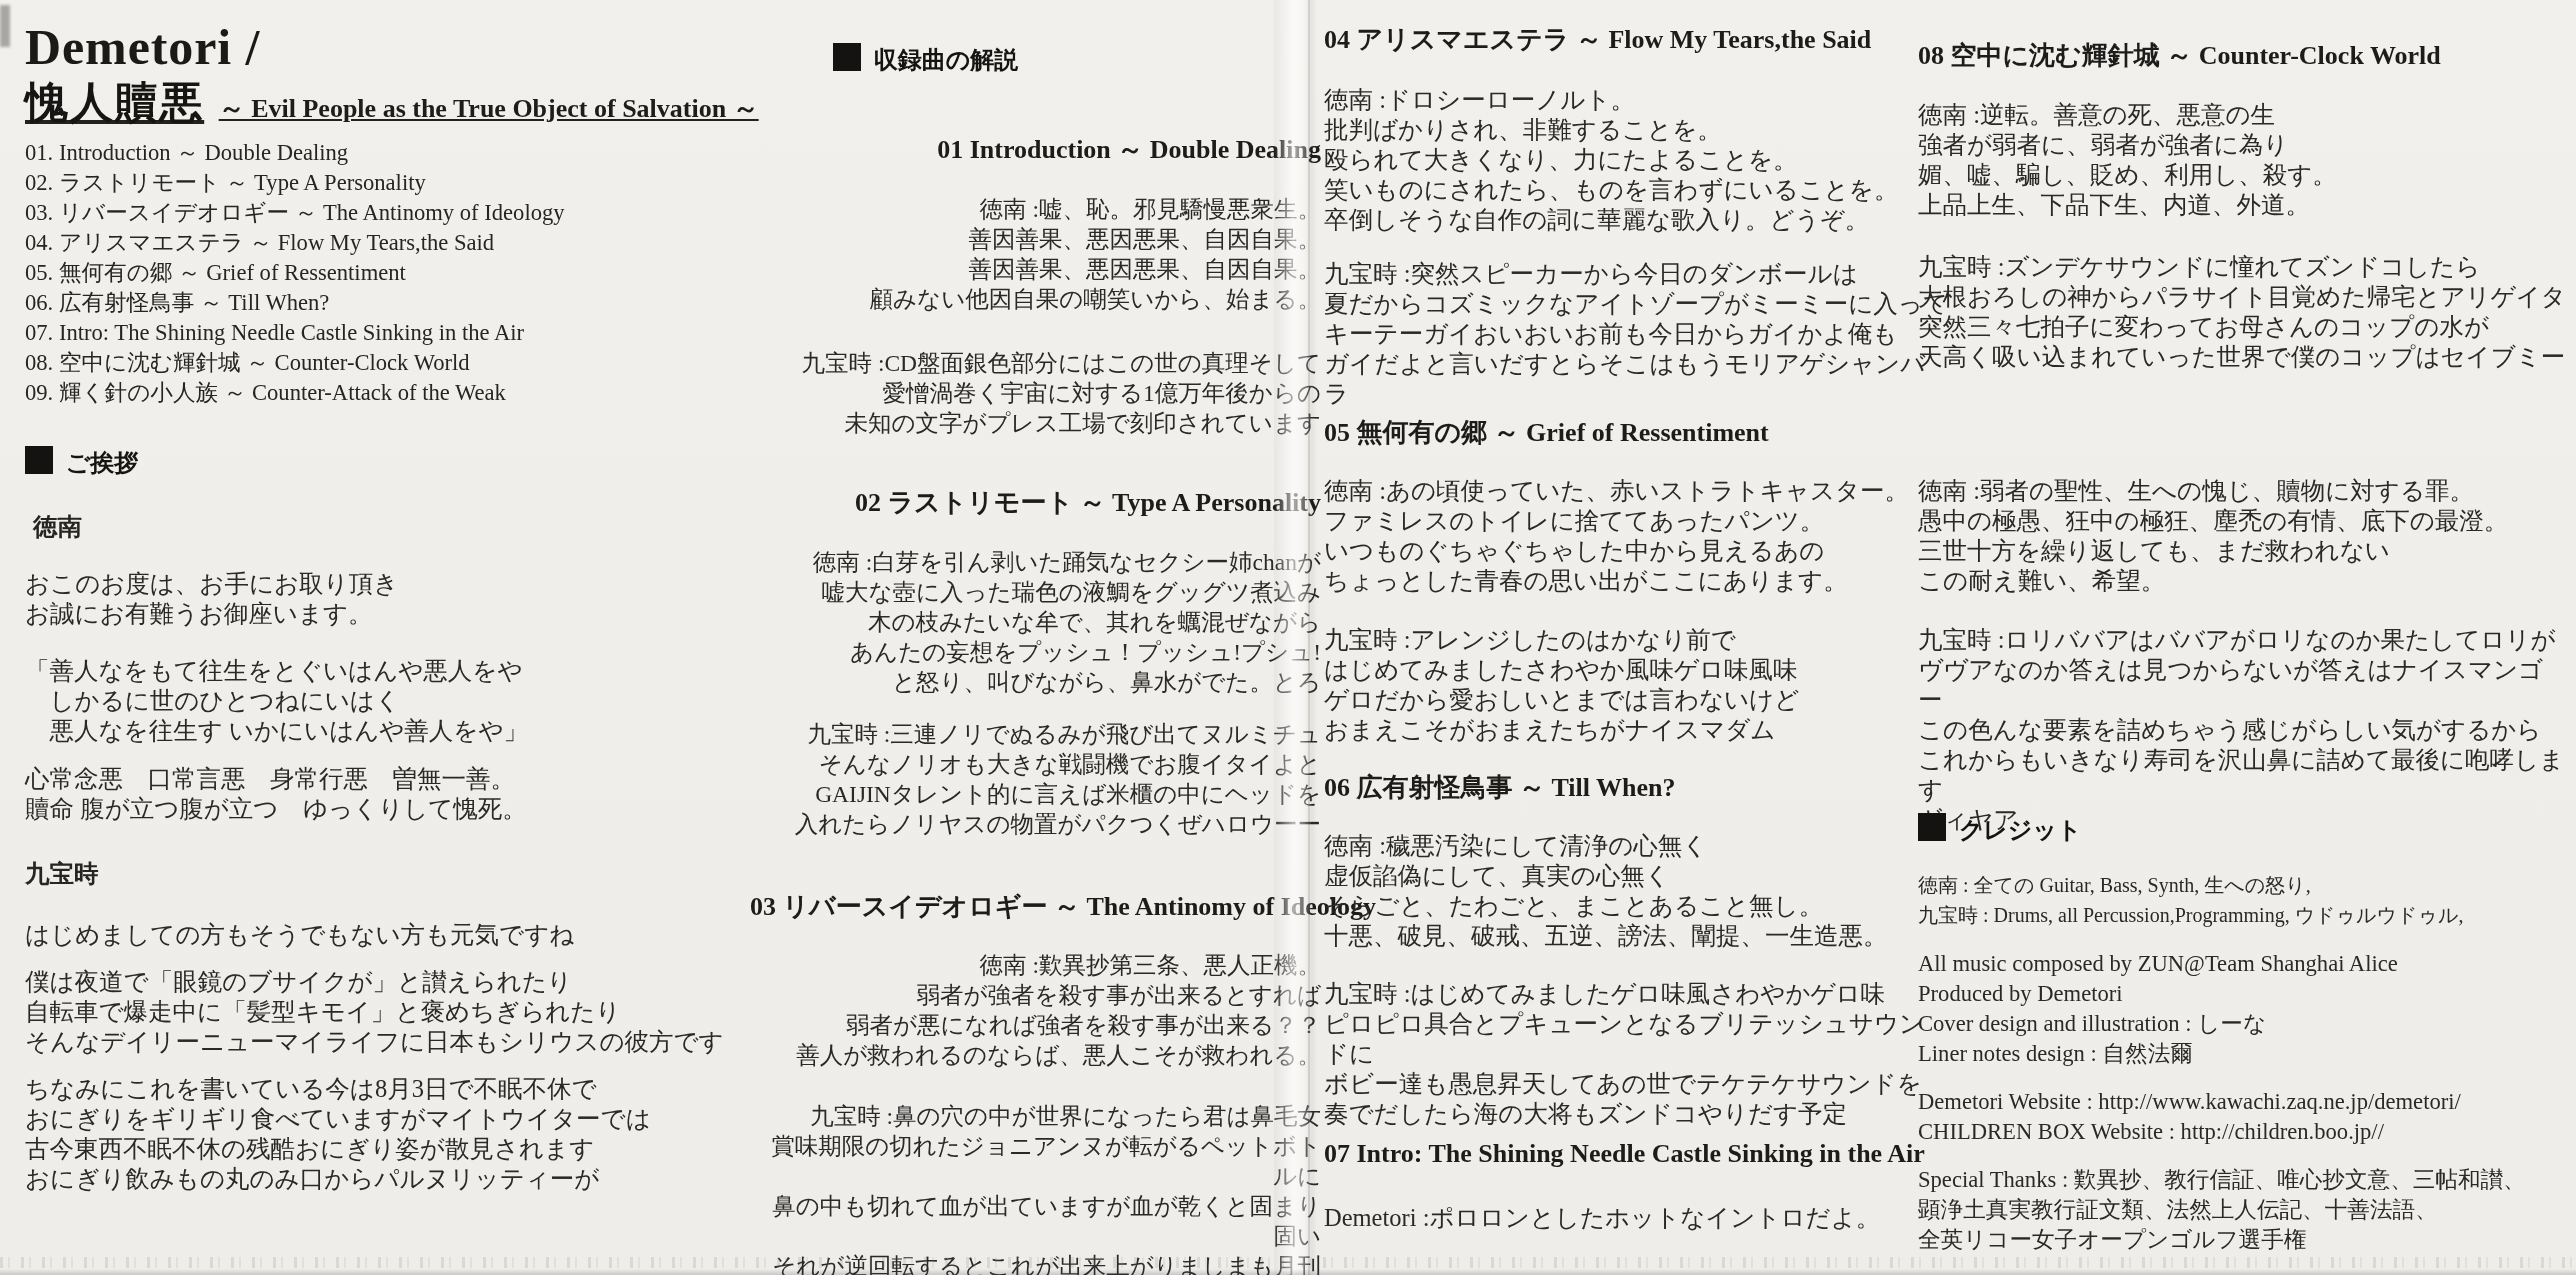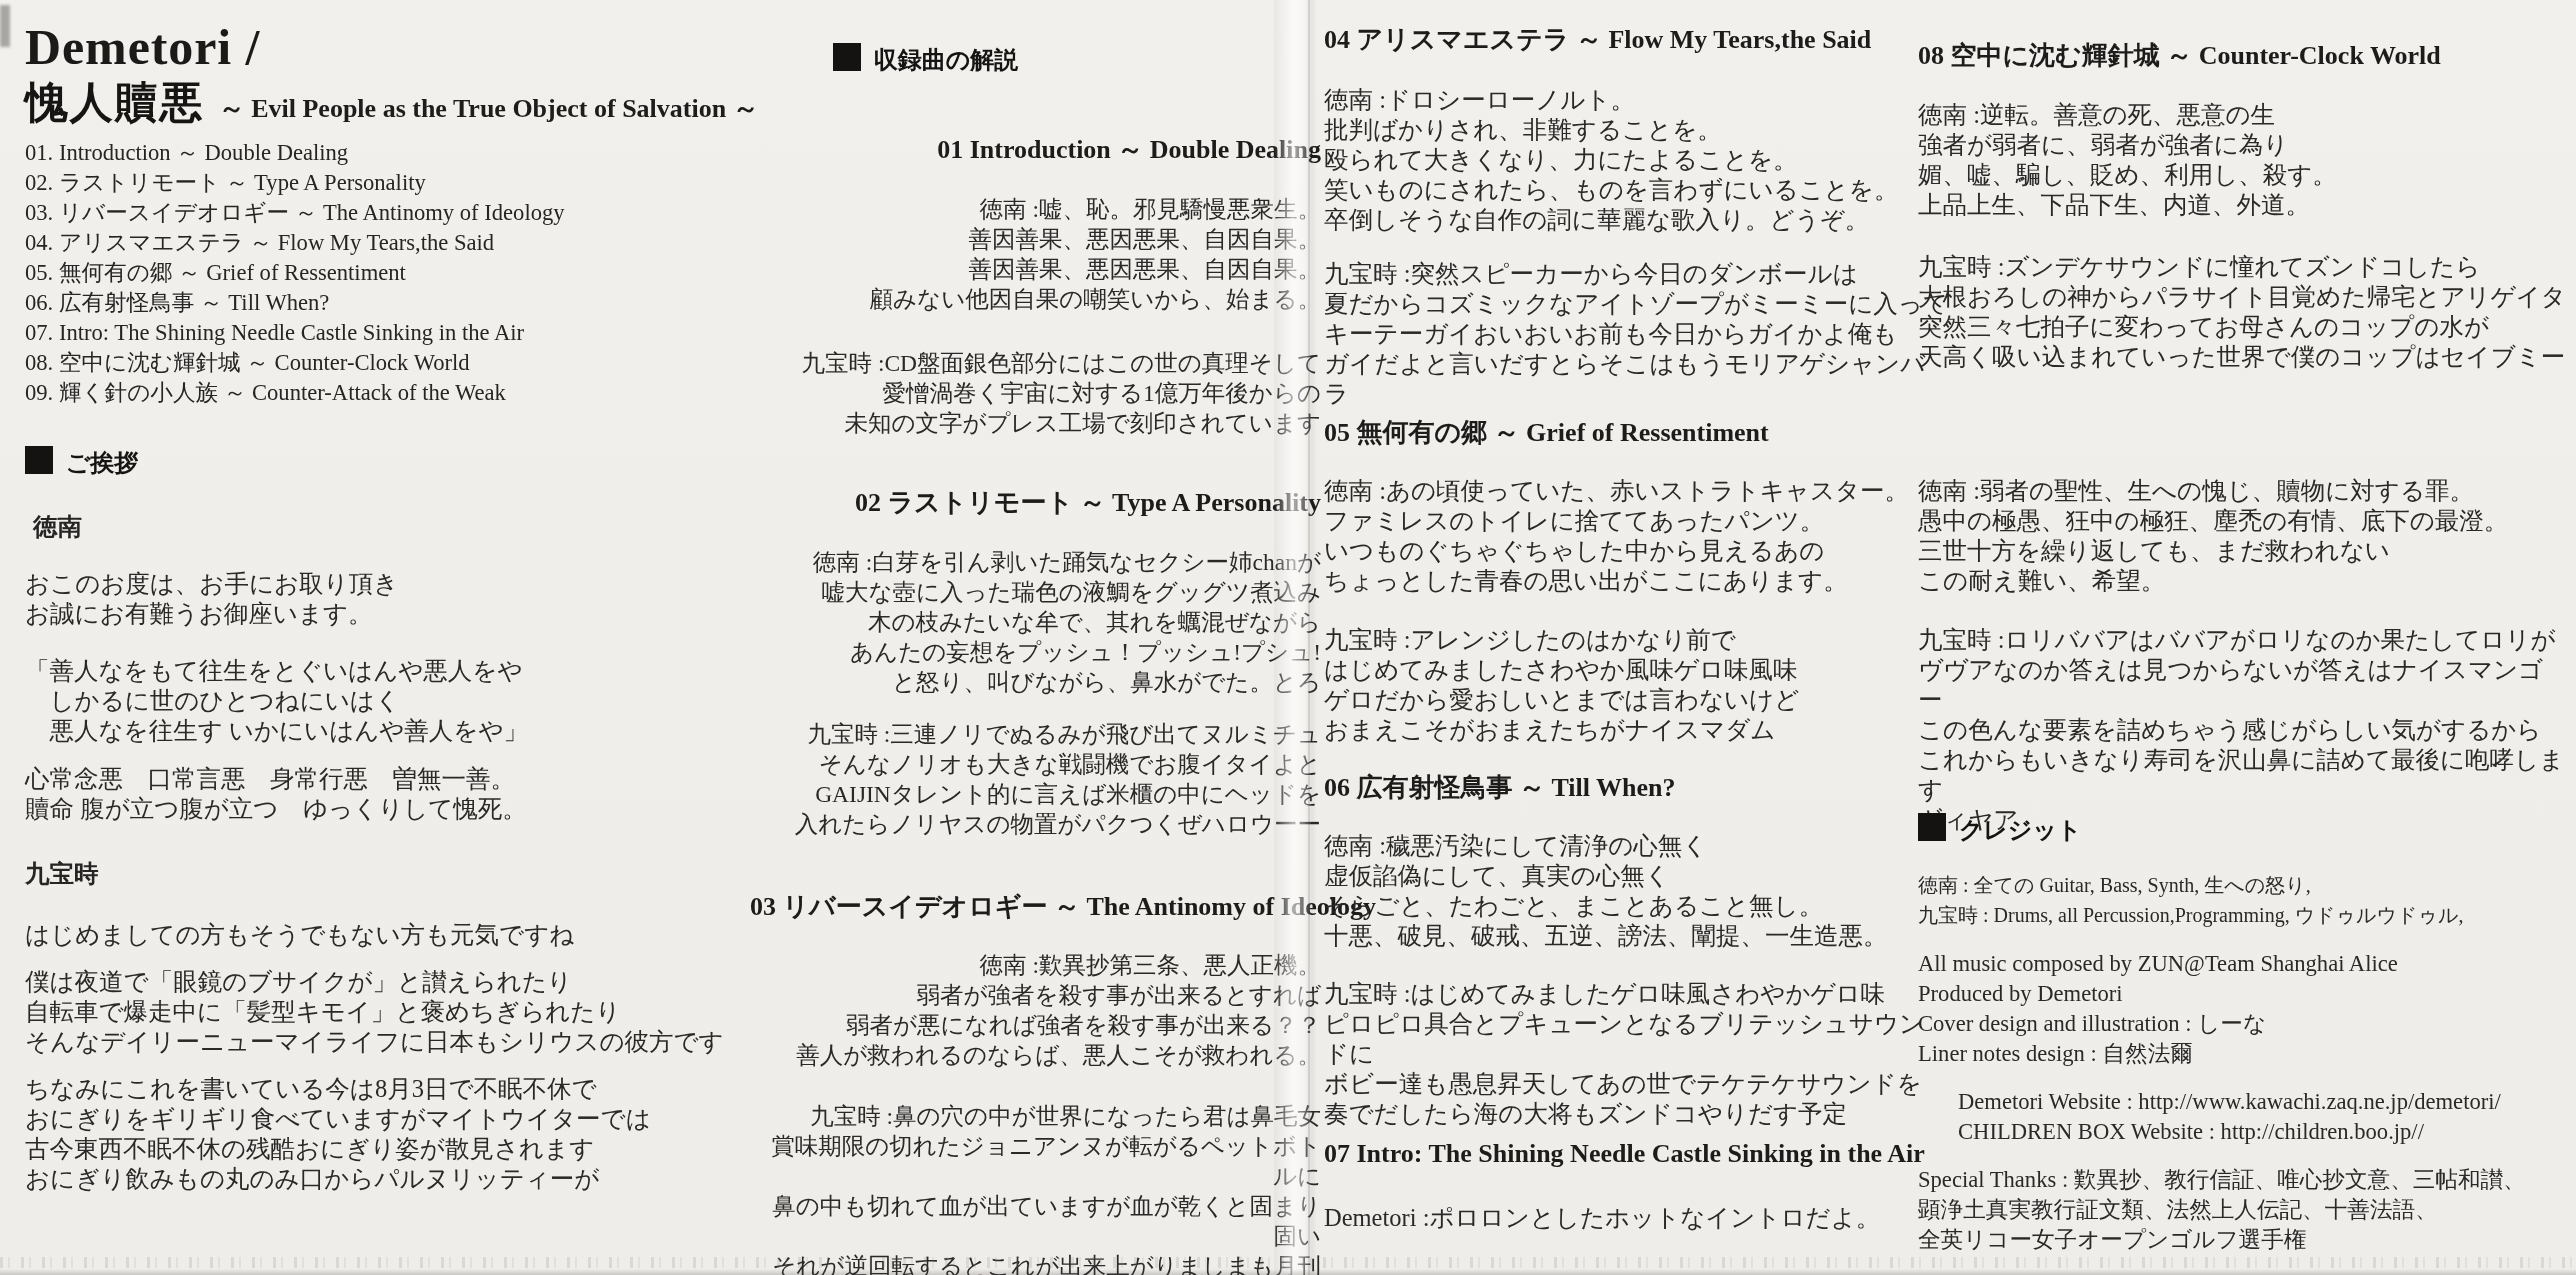--- a/index.html
+++ b/index.html
@@ -65,21 +65,21 @@
     background: #6d6a66; opacity: 0.55; filter: blur(1.8px);
   }
 </style>
 </head>
 <body>
 
 <div class="page">
 
   <div class="col col-1">
     <h1 class="abs artist-title" style="top:18px;">Demetori /</h1>
-    <div class="abs album-line" style="top:74px;">
+    <div class="abs album-line" style="top:74px;text-decoration:underline;">
       <span class="album-kanji">愧人贖悪</span>
       <span class="album-sub">～ Evil People as the True Object of Salvation ～</span>
     </div>
 
     <p class="abs tracklist" style="top:138px;">01. Introduction ～ Double Dealing<br>02. ラストリモート ～ Type A Personality<br>03. リバースイデオロギー ～ The Antinomy of Ideology<br>04. アリスマエステラ ～ Flow My Tears,the Said<br>05. 無何有の郷 ～ Grief of Ressentiment<br>06. 広有射怪鳥事 ～ Till When?<br>07. Intro: The Shining Needle Castle Sinking in the Air<br>08. 空中に沈む輝針城 ～ Counter-Clock World<br>09. 輝く針の小人族 ～ Counter-Attack of the Weak</p>
 
     <h2 class="abs sec-head" style="top:446px;"><span class="sq"></span><span>ご挨拶</span></h2>
 
     <h3 class="abs name-head" style="top:510px;margin-left:8px;">徳南</h3>
     <p class="abs body-txt" style="top:569px;">おこのお度は、お手にお取り頂き<br>お誠にお有難うお御座います。</p>
@@ -130,21 +130,21 @@
     <p class="abs body-txt" style="top:100px;">徳南 :逆転。善意の死、悪意の生<br>強者が弱者に、弱者が強者に為り<br>媚、嘘、騙し、貶め、利用し、殺す。<br>上品上生、下品下生、内道、外道。</p>
     <p class="abs body-txt" style="top:252px;">九宝時 :ズンデケサウンドに憧れてズンドコしたら<br>大根おろしの神からパラサイト目覚めた帰宅とアリゲイタ<br>突然三々七拍子に変わってお母さんのコップの水が<br>天高く吸い込まれていった世界で僕のコップはセイブミー</p>
 
     <p class="abs body-txt" style="top:476px;">徳南 :弱者の聖性、生への愧じ、贖物に対する罪。<br>愚中の極愚、狂中の極狂、塵禿の有情、底下の最澄。<br>三世十方を繰り返しても、まだ救われない<br>この耐え難い、希望。</p>
     <p class="abs body-txt" style="top:625px;">九宝時 :ロリババアはババアがロリなのか果たしてロリが<br>ヴヴアなのか答えは見つからないが答えはナイスマンゴー<br>この色んな要素を詰めちゃう感じがらしい気がするから<br>これからもいきなり寿司を沢山鼻に詰めて最後に咆哮します<br>ギィヤア</p>
 
     <h2 class="abs sec-head" style="top:813px;"><span class="sq"></span><span>クレジット</span></h2>
 
     <p class="abs body-txt" style="top:870px; font-size:20px;">徳南 : 全ての Guitar, Bass, Synth, 生への怒り,<br>九宝時 : Drums, all Percussion,Programming, ウドゥルウドゥル,</p>
     <p class="abs body-txt" style="top:949px; font-size:22.6px;">All music composed by ZUN@Team Shanghai Alice<br>Produced by Demetori<br>Cover design and illustration : しーな<br>Liner notes design : 自然法爾</p>
-    <p class="abs body-txt" style="top:1087px; font-size:22.6px;margin-left:40px;">Demetori Website : http://www.kawachi.zaq.ne.jp/demetori/<br>CHILDREN BOX Website : http://children.boo.jp//</p>
+    <p class="abs body-txt" style="top:1087px; font-size:22.6px;">Demetori Website : http://www.kawachi.zaq.ne.jp/demetori/<br>CHILDREN BOX Website : http://children.boo.jp//</p>
     <p class="abs body-txt" style="top:1165px; font-size:22.6px;">Special Thanks : 歎異抄、教行信証、唯心抄文意、三帖和讃、<br>顕浄土真実教行証文類、法然上人伝記、十善法語、<br>全英リコー女子オープンゴルフ選手権</p>
   </div>
 
   <div class="crease"></div>
   <div class="crease-line"></div>
   <div class="corner-mark"></div>
   <div class="edge-noise"></div>
   <div class="edge-bottom"></div>
 </div>
 

